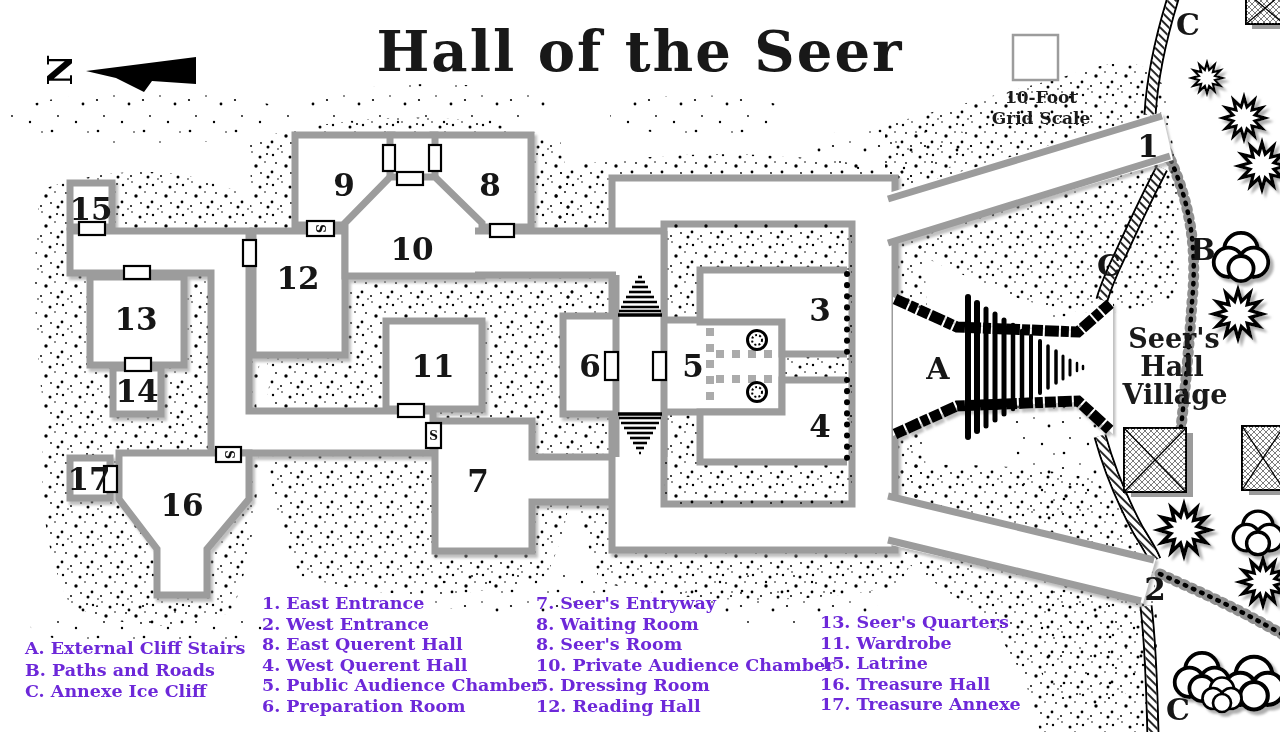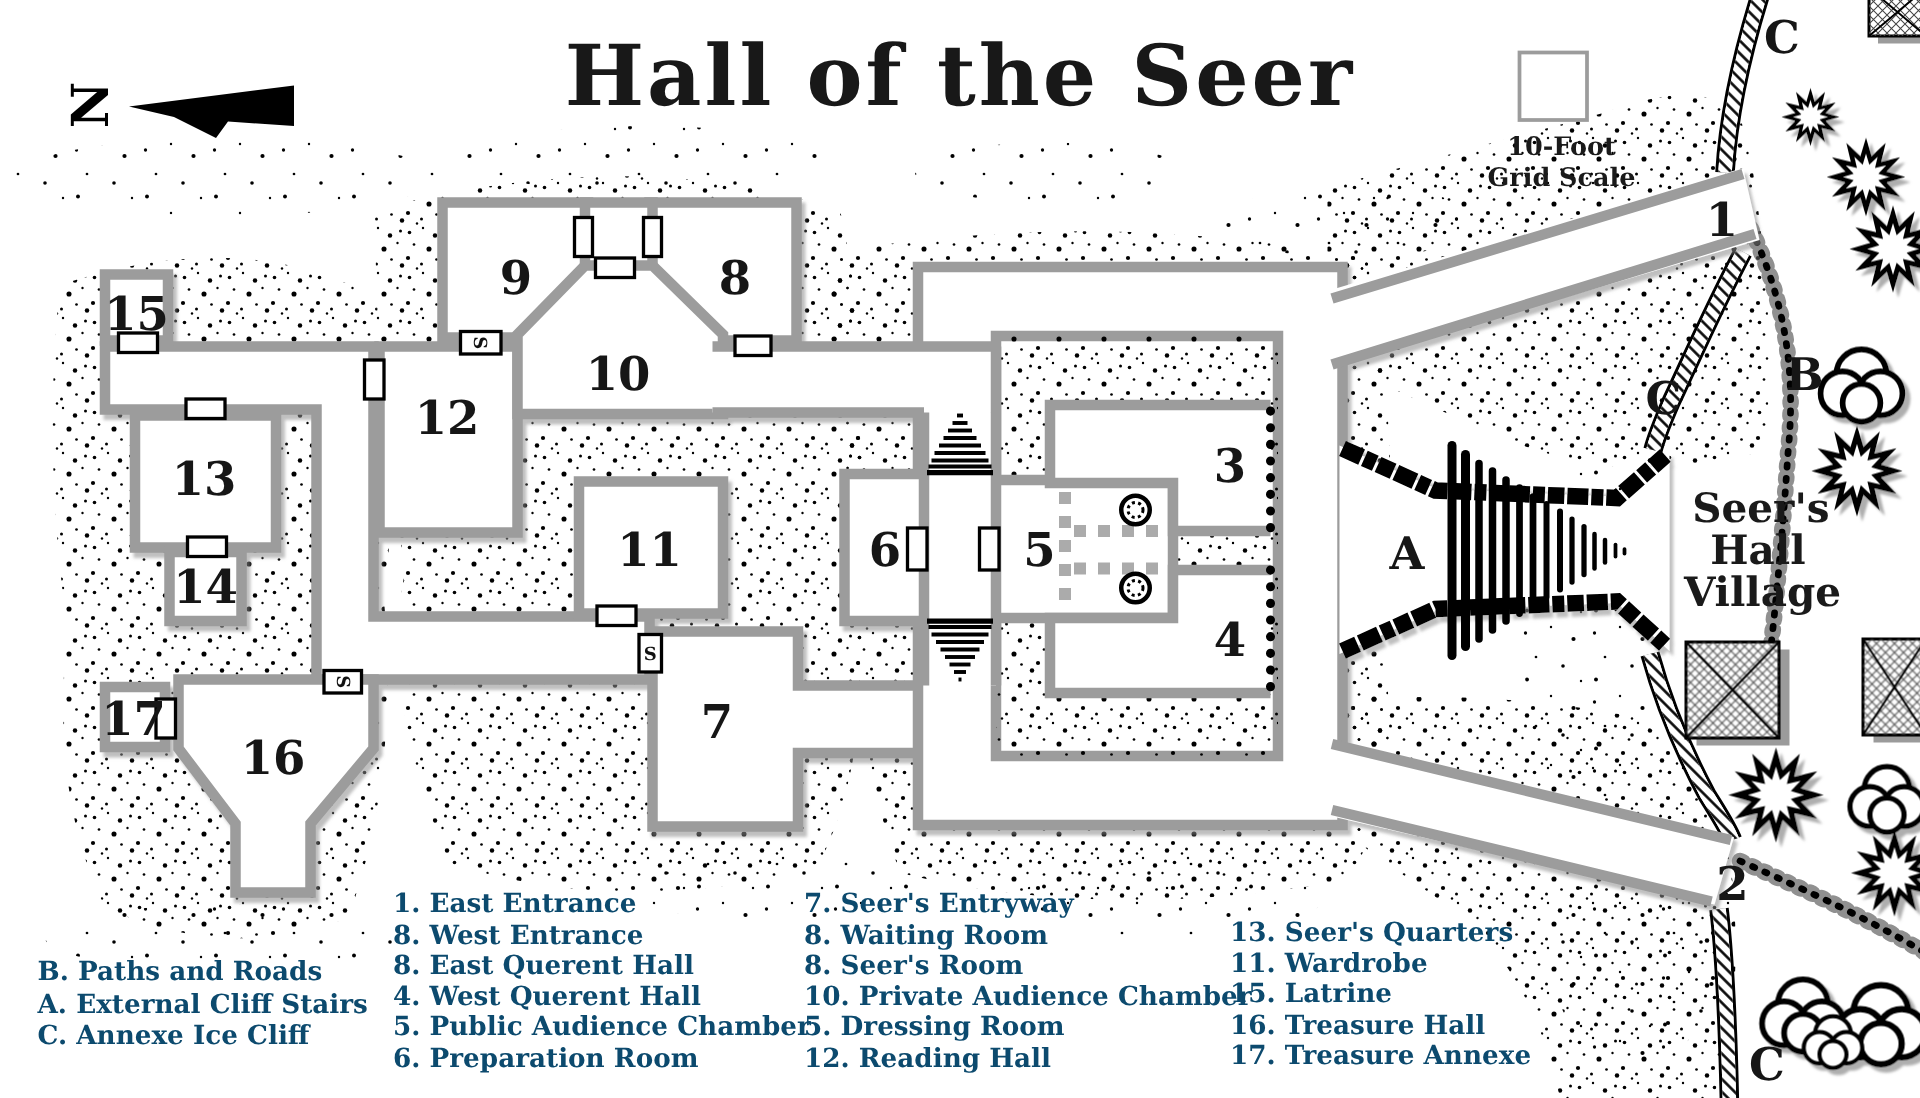--- a/index.html
+++ b/index.html
@@ -1,19 +1,19 @@
 <!DOCTYPE html>
 <html><head>
 <meta charset="utf-8">
 <style>
   html,body{margin:0;padding:0;background:#ffffff;width:1280px;height:732px;overflow:hidden;}
   .stage{position:relative;width:1280px;height:732px;background:#fff;font-family:"DejaVu Serif","Liberation Serif",serif;color:#131313;}
   .stage svg{position:absolute;left:0;top:0;}
   .map-title{position:absolute;top:18px;left:0;right:0;text-align:center;font-size:56px;font-weight:bold;letter-spacing:2px;color:#181818;}
-  .legend{position:absolute;font-size:17.5px;font-weight:bold;line-height:20.5px;white-space:nowrap;color:#0c4a6e;}
+  .legend{position:absolute;font-size:17.5px;font-weight:bold;line-height:20.5px;white-space:nowrap;color:#6d28d9;}
   .legend-abc{left:25px;top:638px;line-height:21.5px;}
   .legend-col1{left:262px;top:593px;}
   .legend-col2{left:536px;top:593px;}
   .legend-col3{left:820px;top:612px;}
   text{font-family:"DejaVu Serif","Liberation Serif",serif;}
   .roomnum{font-size:31px;font-weight:bold;fill:#161616;}
   .biglet{font-size:30px;font-weight:bold;fill:#161616;}
   .villtxt{font-size:27px;font-weight:bold;fill:#1a1a1a;}
   .scaletxt{font-size:17px;font-weight:bold;fill:#1a1a1a;}
   .sglyph{font-size:12px;font-weight:bold;fill:#111;}
@@ -344,28 +344,28 @@
   <g>
     <rect x="1013" y="35" width="45" height="45" fill="#fff" stroke="#9c9c9c" stroke-width="2.5"></rect>
     <text class="scaletxt" x="1041" y="103" text-anchor="middle">10-Foot</text>
     <text class="scaletxt" x="1041" y="124" text-anchor="middle">Grid Scale</text>
   </g>
 </svg>
 
   <div class="map-title">Hall of the Seer</div>
 
   <div class="legend legend-abc">
+    <div>A. External Cliff Stairs</div>
     <div>B. Paths and Roads</div>
-    <div>A. External Cliff Stairs</div>
     <div>C. Annexe Ice Cliff</div>
   </div>
 
   <div class="legend legend-col1">
     <div>1. East Entrance</div>
-    <div>8. West Entrance</div>
+    <div>2. West Entrance</div>
     <div>8. East Querent Hall</div>
     <div>4. West Querent Hall</div>
     <div>5. Public Audience Chamber</div>
     <div>6. Preparation Room</div>
   </div>
 
   <div class="legend legend-col2">
     <div>7. Seer's Entryway</div>
     <div>8. Waiting Room</div>
     <div>8. Seer's Room</div>

